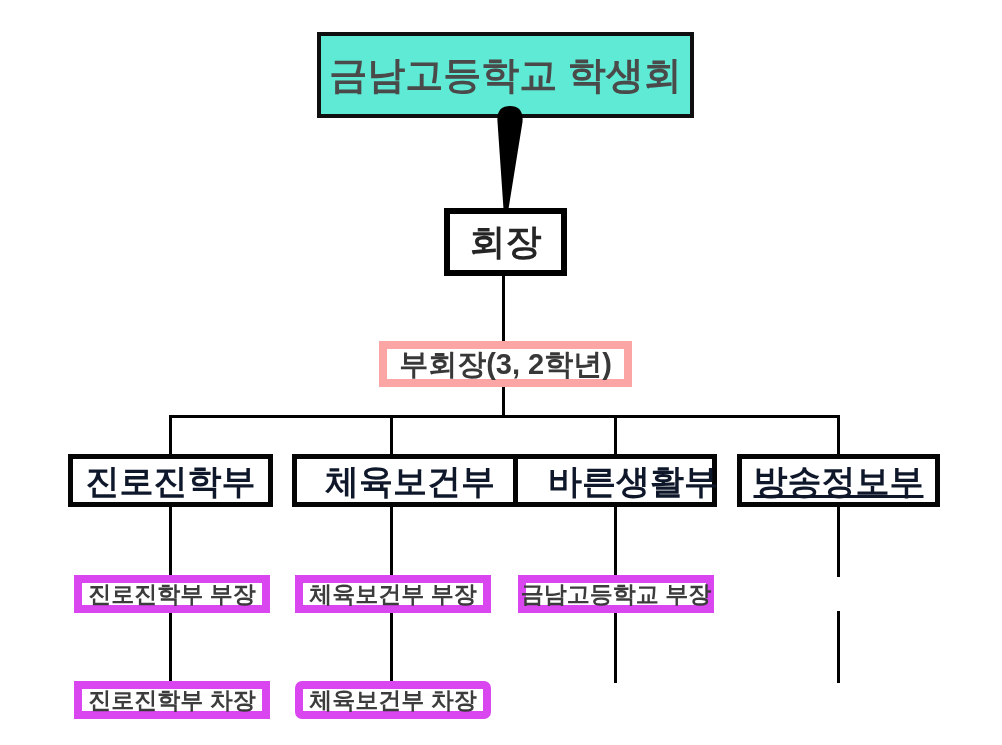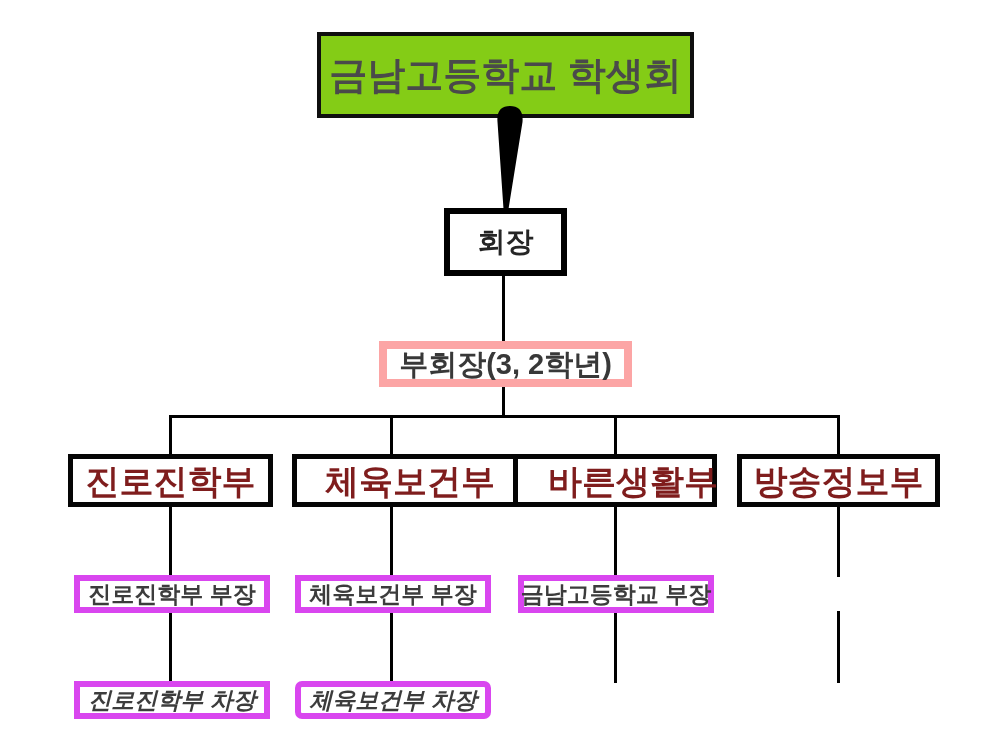--- a/index.html
+++ b/index.html
@@ -22,52 +22,52 @@
     display: flex;
     align-items: center;
     justify-content: center;
     font-weight: bold;
     color: #3a3a3a;
     white-space: nowrap;
     line-height: 1;
   }
   .root-node {
     left: 317px; top: 32px; width: 377px; height: 86px;
-    background: #84cc16;
+    background: #5eead4;
     border: 4px solid #0f0f0f;
     font-size: 38px;
     color: #4a4a4a;
   }
   .president-node {
     left: 444px; top: 208px; width: 123px; height: 68px;
     border: 6px solid #000000;
-    font-size: 28px;
+    font-size: 36px;
     color: #252525;
   }
   .vp-node {
     left: 379px; top: 341px; width: 253px; height: 46px;
     border: 8px solid #fca5a5;
     font-size: 29px;
     color: #383838;
   }
   .dept-node {
     top: 454px; height: 53px;
     border: 5px solid #050505;
     font-size: 34px;
-    color: #7f1d1d;
+    color: #0f172a;
   }
   .head-node, .deputy-node {
     height: 38px; width: 196px;
-    border: 6px solid #d946ef;
+    border: 8px solid #d946ef;
     font-size: 23px;
     color: #3c3c3c;
     text-align: right;
   }
   .head-node   { top: 575px; }
-  .deputy-node { top: 681px; font-style: italic; }
+  .deputy-node { top: 681px; }
 
   .line {
     position: absolute;
     background: #000000;
   }
   .vline { width: 3px; }
   .hline { height: 3px; }
 
   .taper-svg {
     position: absolute;
@@ -106,21 +106,21 @@
     <path d="M 497.5 122 C 496.5 110.5, 501.5 106, 510 106 C 518.5 106, 523.5 110.5, 522.5 122 L 508.5 209 L 503.5 209 Z" fill="#000000"></path>
   </svg>
 
   <div class="node president-node">회장</div>
 
   <div class="node vp-node">부회장(3, 2학년)</div>
 
   <div class="node dept-node" style="left:68px;  width:205px;">진로진학부</div>
   <div class="node dept-node" style="left:292px; width:236px;">체육보건부</div>
   <div class="node dept-node" style="left:513px; width:204px;padding-left:36px;">바른생활부</div>
-  <div class="node dept-node" style="left:737px; width:203px;">방송정보부</div>
+  <div class="node dept-node" style="left:737px; width:203px;text-decoration:underline;">방송정보부</div>
 
   <div class="node head-node" style="left:74px;">진로진학부 부장</div>
   <div class="node head-node" style="left:295px;">체육보건부 부장</div>
   <div class="node head-node" style="left:518px;">금남고등학교 부장</div>
 
   <div class="node deputy-node" style="left:74px;">진로진학부 차장</div>
   <div class="node deputy-node" style="left:295px;border-radius:7px;">체육보건부 차장</div>
 
 </div>
 

